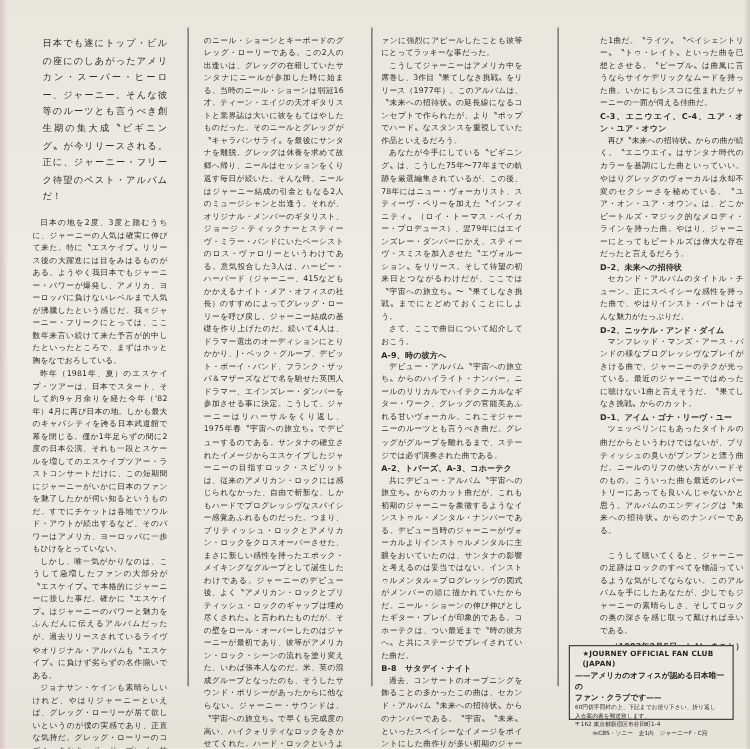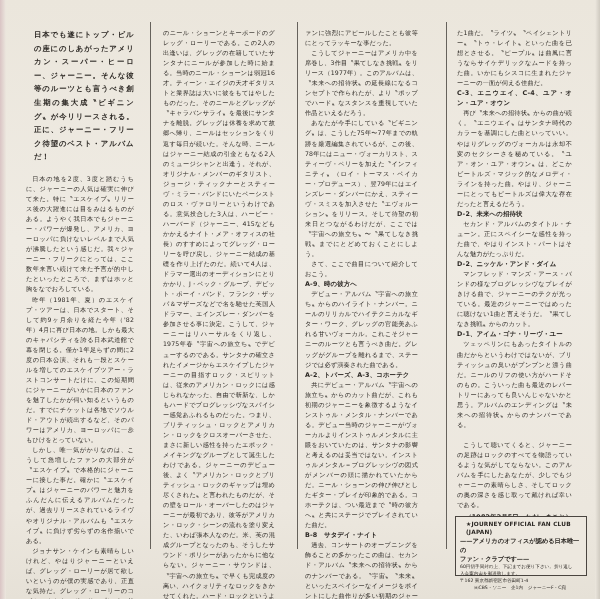--- a/index.html
+++ b/index.html
@@ -12,28 +12,28 @@
   }
   .page-edge-left { position:absolute; left:0; top:0; width:6px; height:599px; background:linear-gradient(90deg,#d9c4c4,#ece7de); }
   .page-edge-right { position:absolute; right:0; top:0; width:5px; height:599px; background:linear-gradient(270deg,#cfcac0,#ece7de); }
   .col {
     position:absolute; top:28px;
     font-size:6.2px; line-height:10.05px; letter-spacing:0.15px;
     text-align:justify; color:#2d2925;
   }
   .col p { margin:0; text-indent:1em; }
   .col p.noindent { text-indent:0; }
-  .col .lead { font-size:7.4px; line-height:13.6px; font-weight:bold; text-indent:0; padding-left:8px; margin-bottom:10px; letter-spacing:0.3px; }
+  .col .lead { font-size:7.4px; line-height:13.6px; font-weight:normal; text-indent:0; padding-left:8px; margin-bottom:10px; letter-spacing:0.3px; }
   .col h4 { margin:0; font-size:6.4px; line-height:10.05px; font-weight:bold; }
   .col .sig { text-align:right; text-indent:0; font-weight:bold; font-size:6.4px; margin-top:2px; }
   .col .spacer { height:10px; }
   #c1 { left:26px; width:108px; }
   #c2 { left:163px; width:112px; }
   #c3 { left:305px; width:113px; }
-  #c4 { left:457px; width:115px; }
+  #c4 { left:480px; width:115px; }
   .rule { position:absolute; top:22px; width:1px; background:#3a3530; opacity:0.75; }
   #r1 { left:150px; height:527px; }
   #r2 { left:297px; height:527px; }
   #r3 { left:446px; height:527px; }
   .fanclub {
     position:absolute; left:455px; top:516px; width:132px; height:60px;
     border:1px solid #4a4540; background:#ede8df; padding:3px 4px; box-sizing:border-box;
   }
   .fanclub .t1 { font-size:5.8px; font-weight:bold; line-height:8px; letter-spacing:0.2px; padding-left:6px; }
   .fanclub .t2 { font-size:6.2px; font-weight:bold; line-height:9px; }

